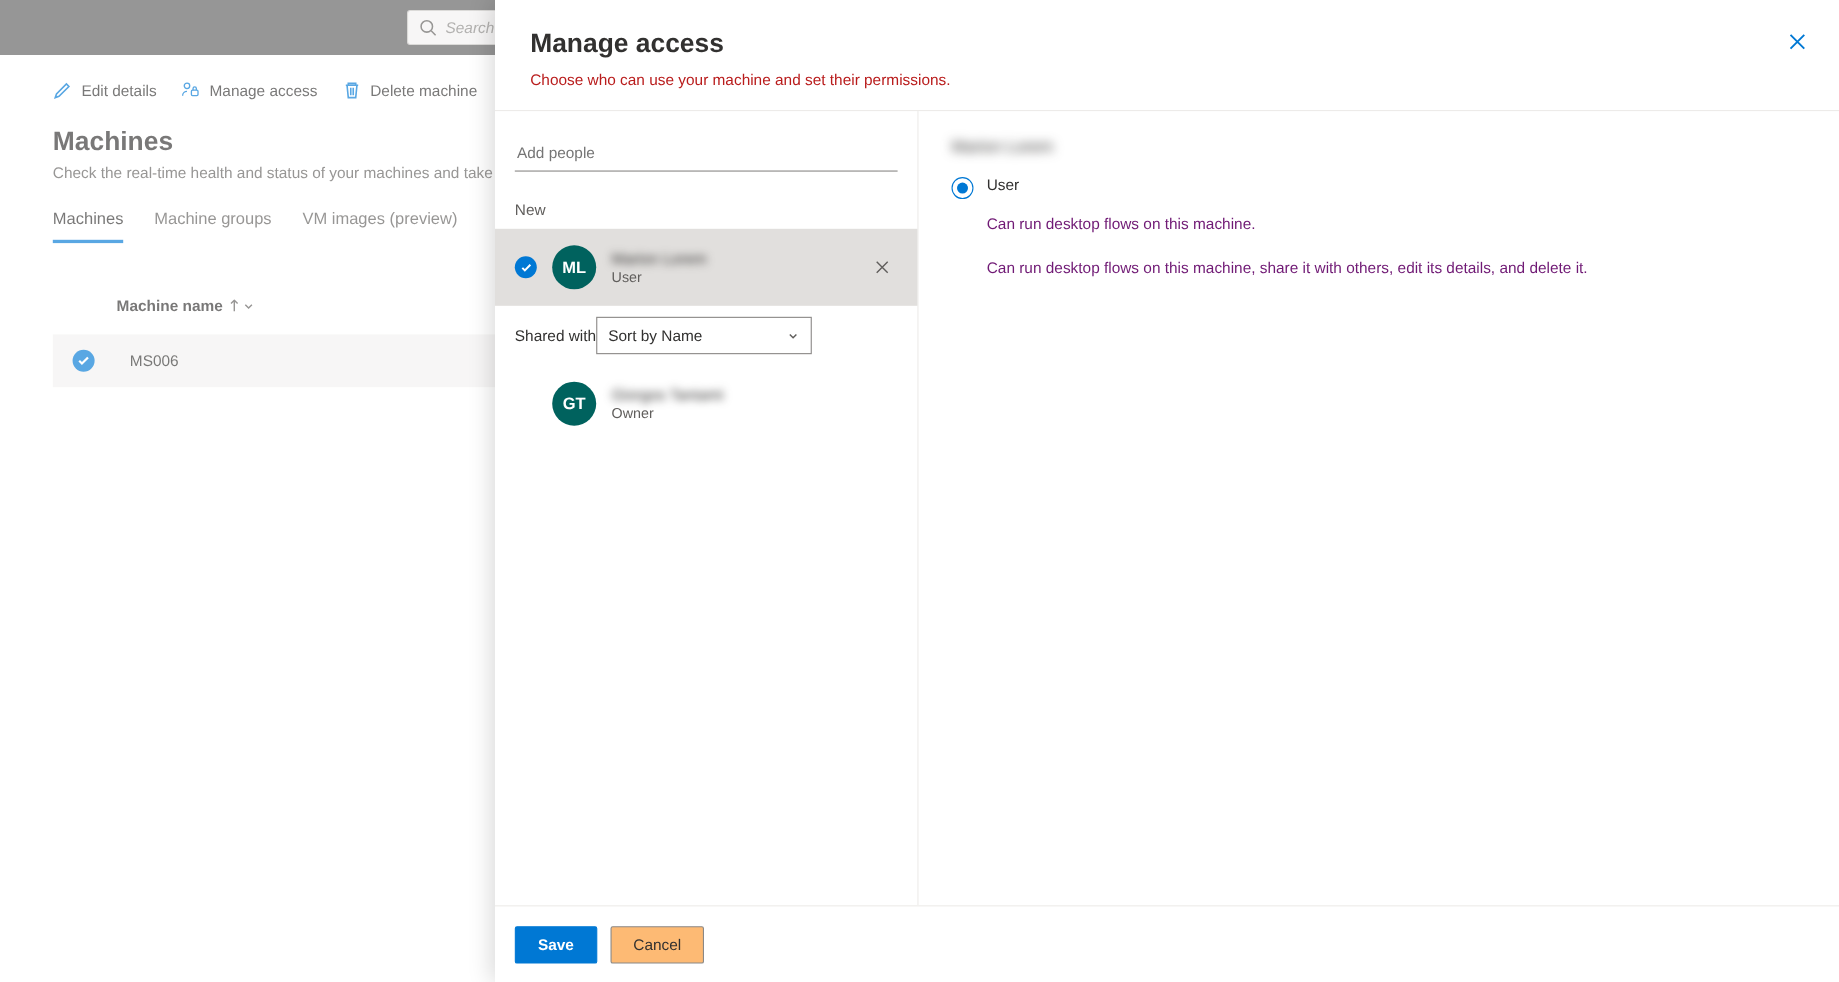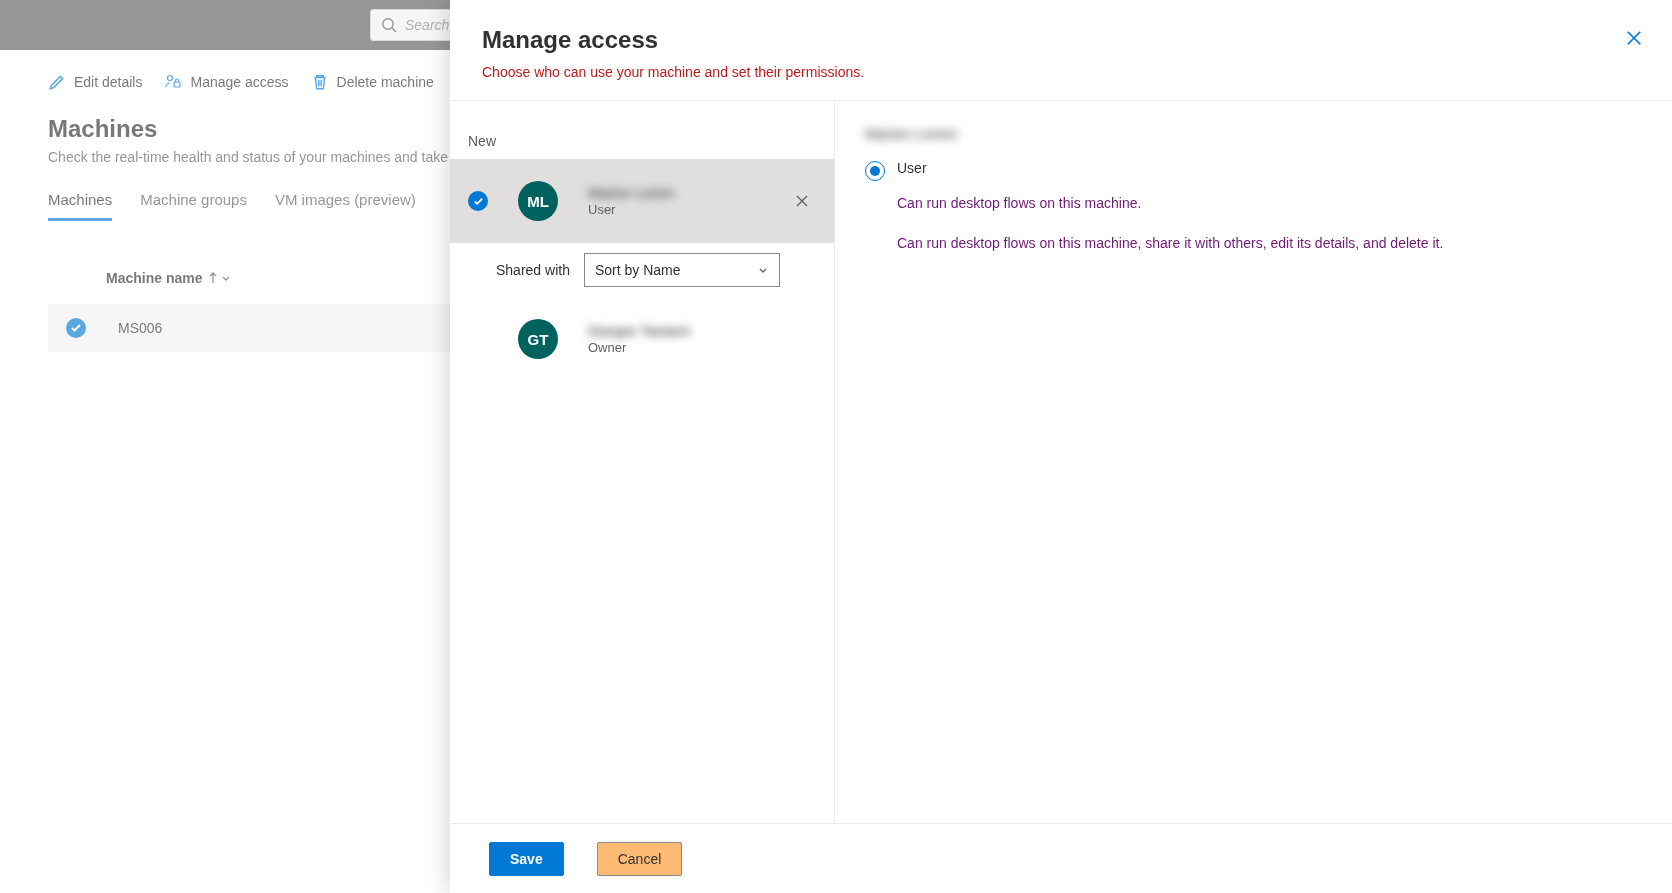--- a/index.html
+++ b/index.html
@@ -106,21 +106,21 @@
     margin: 0 18px 18px 18px; border: none; border-bottom: 1px solid #8a8886;
     padding: 6px 2px 8px 2px; font-size: 14px; color: #605e5c; background: transparent;
     width: calc(100% - 36px);
   }
 
   .section-label {
     font-size: 14px; color: #605e5c; padding: 8px 18px 10px 18px;
   }
 
   .person-row {
-    display: flex; align-items: center; height: 84px; padding: 0 18px; gap: 30px;
+    display: flex; align-items: center; height: 70px; padding: 0 18px; gap: 14px;
     position: relative;
   }
   .person-row.selected { background: #e1dfdd; }
   .person-row .check {
     width: 20px; height: 20px; border-radius: 50%; background: #0078d4;
     display: flex; align-items: center; justify-content: center;
     flex-shrink: 0;
   }
   .person-row .check svg { width: 11px; height: 11px; color: #fff; }
   .person-row .check-placeholder { width: 20px; flex-shrink:0; }
@@ -131,21 +131,21 @@
   }
   .person-text { display:flex; flex-direction:column; gap:1px; flex:1; }
   .person-name { font-size:14px; color:#323130; filter: blur(4px); user-select:none; }
   .person-role { font-size:13px; color:#605e5c; }
   .person-x {
     width: 28px; height: 28px; display:flex; align-items:center; justify-content:center;
     cursor:pointer; color:#605e5c;
   }
 
   .shared-row {
-    display:flex; align-items:center; gap:14px; padding: 10px 18px; margin-left: 28px;
+    display:flex; align-items:center; padding: 10px 18px;
   }
   .shared-row label { font-size:14px; color:#323130; }
   .sort-select {
     flex:0 0 auto; width:196px; height:34px; border:1px solid #8a8886;
     padding:0 10px; font-size:14px; color:#323130; background:#fff;
     display:flex; align-items:center; justify-content:space-between; cursor:pointer;
   }
 
   
   .right-name { font-size:15px; color:#323130; filter: blur(5px); margin-bottom: 18px; user-select:none;}
@@ -156,21 +156,21 @@
     margin-top:1px; cursor:pointer;
   }
   .radio-outer.selected { border-color:#0078d4; }
   .radio-inner { width:10px; height:10px; border-radius:50%; background:#0078d4; }
   .radio-text .rtitle { font-size:14px; color:#323130; }
   .radio-desc { font-size:14px; color:#701a75; margin: 0 0 20px 32px; line-height:1.45;}
 
   
   .btn {
     height: 34px; padding: 0 20px; font-size: 14px; border-radius: 2px;
-    cursor: pointer; display: inline-flex; align-items: center; justify-content: center; margin-left: 21px;
+    cursor: pointer; display: inline-flex; align-items: center; justify-content: center;
   }
   .btn-primary { background:#0078d4; color:#fff; border:1px solid #0078d4; font-weight:600; }
   .btn-secondary { background:#fdba74; color:#323130; border:1px solid #8a8886; }
 </style>
 </head>
 <body>
 
 <div class="topbar">
   <div class="search-box">
     <svg viewBox="0 0 16 16" fill="none" stroke="#605e5c" stroke-width="1.4">
@@ -246,20 +246,21 @@
     <div class="desc">Choose who can use your machine and set their permissions.</div>
     <div class="panel-close">
       <svg viewBox="0 0 16 16" fill="none" stroke="currentColor" stroke-width="1.4">
           <path d="M3 3l10 10M13 3L3 13"></path>
         </svg>
     </div>
   </div>
 
   <div class="panel-body">
     <div class="panel-left">
+      <input class="add-people" placeholder="Add people" style="">
 
       <div class="section-label">New</div>
 
       <div class="person-row selected">
         <span class="check">
           <svg viewBox="0 0 12 12" fill="none" stroke="currentColor" stroke-width="2">
               <path d="M2 6l2.5 2.5L10 3"></path>
             </svg>
         </span>
         <span class="avatar">ML</span>

